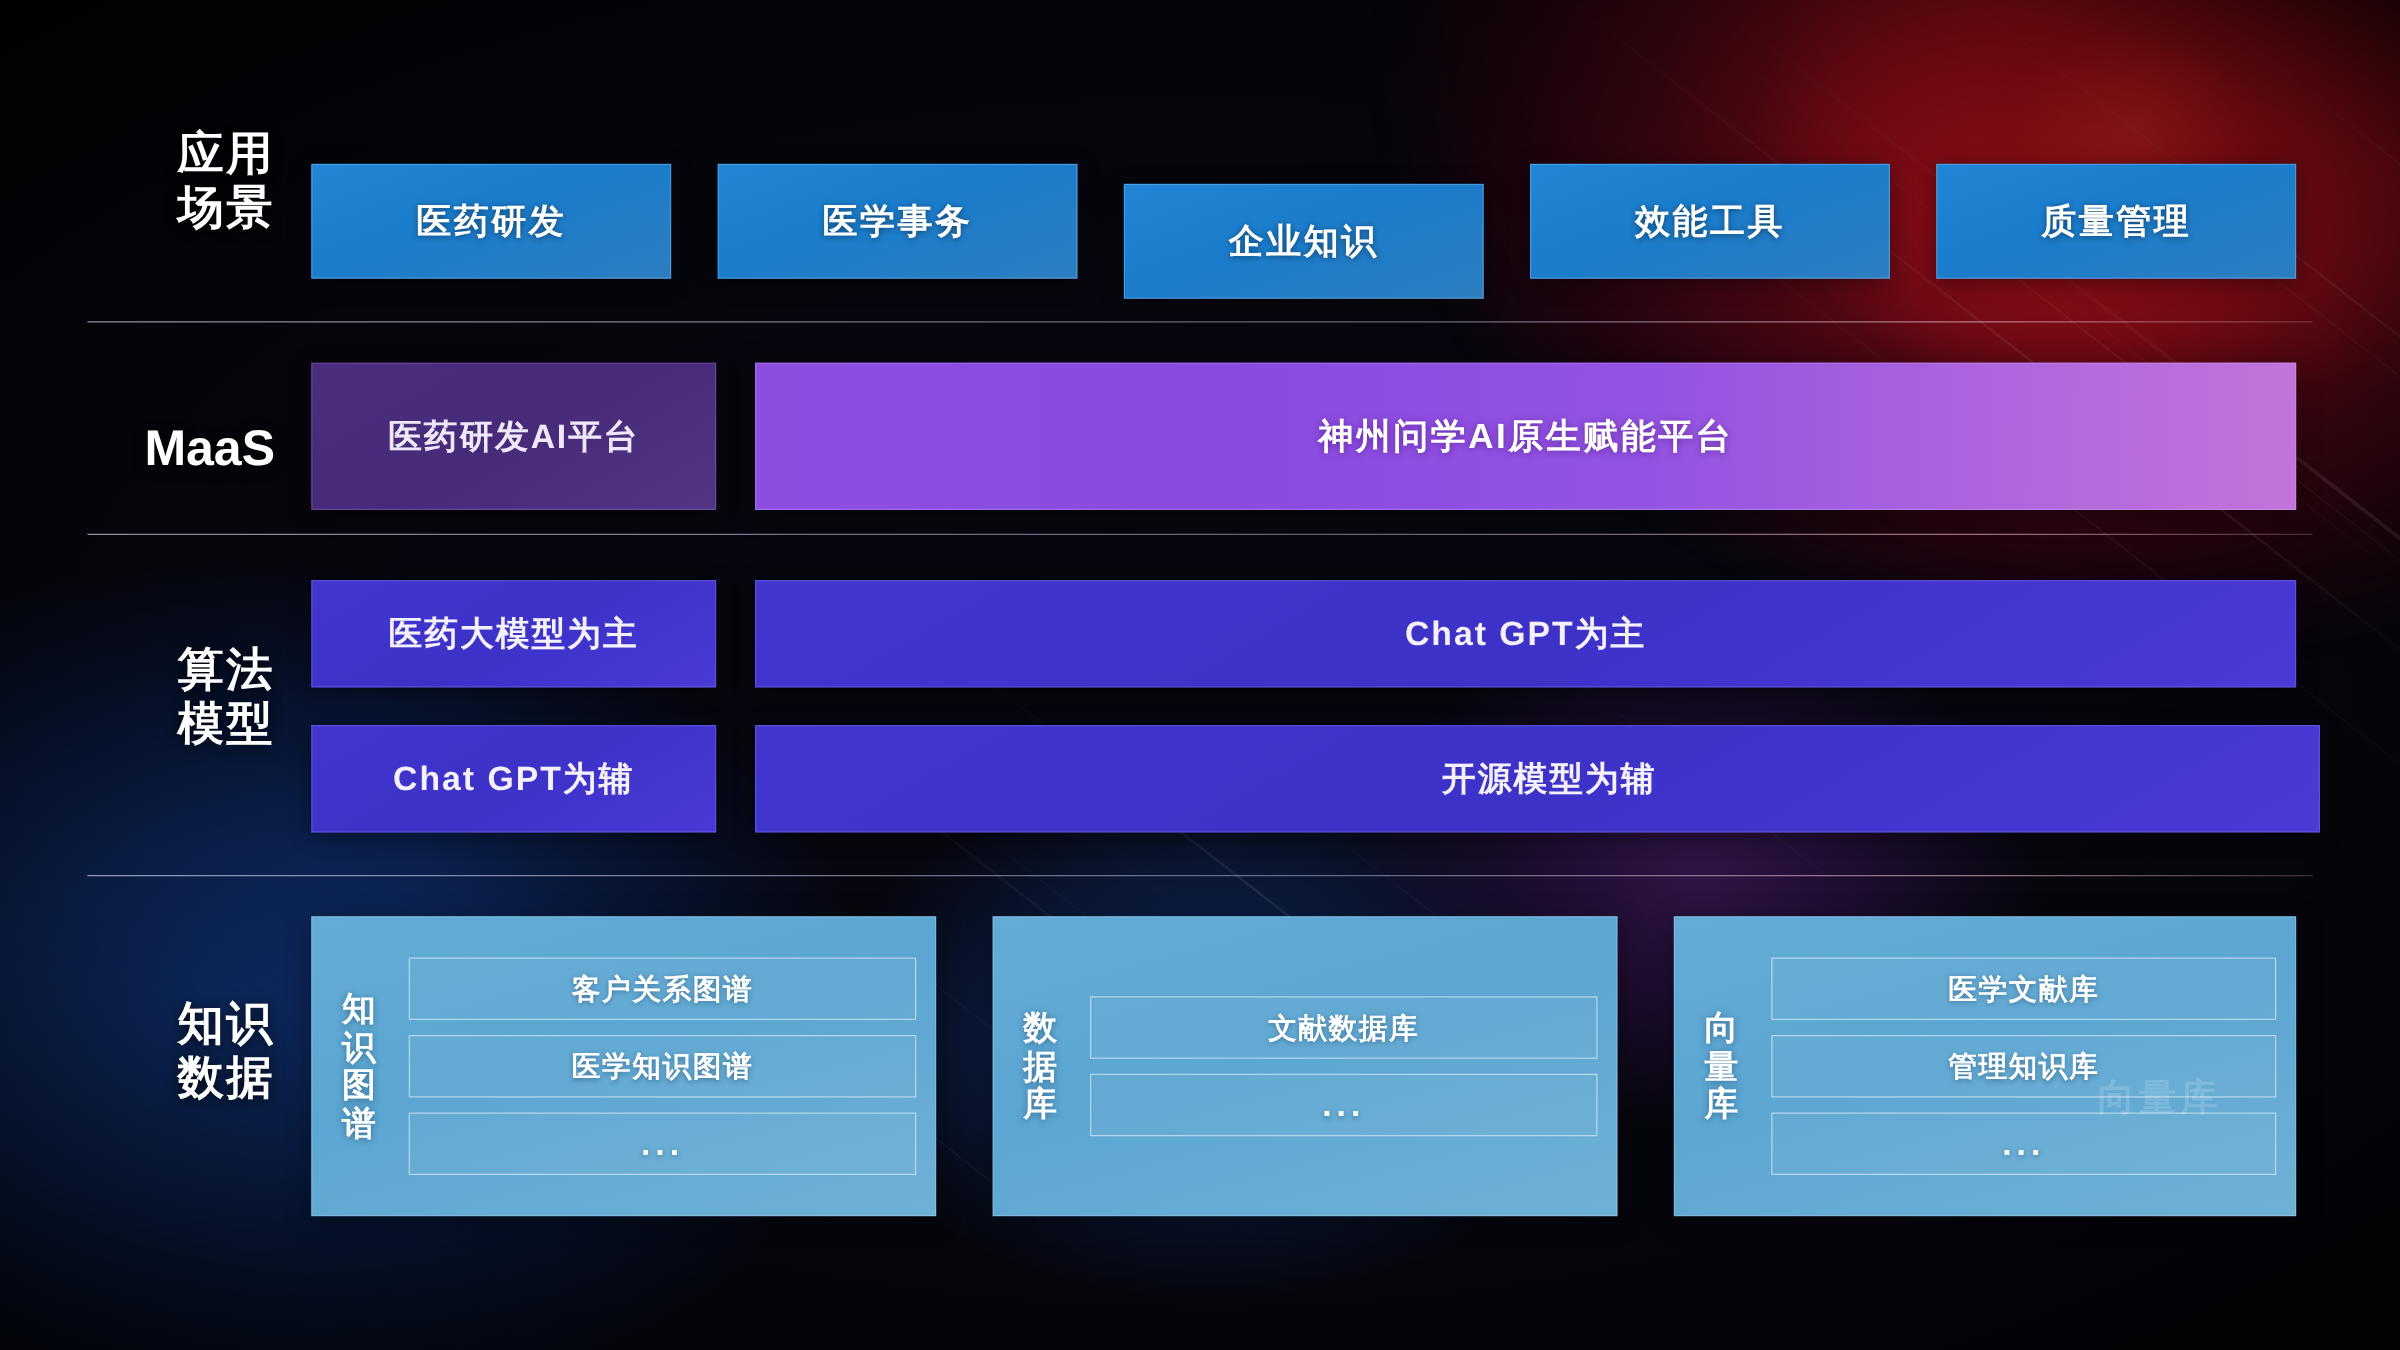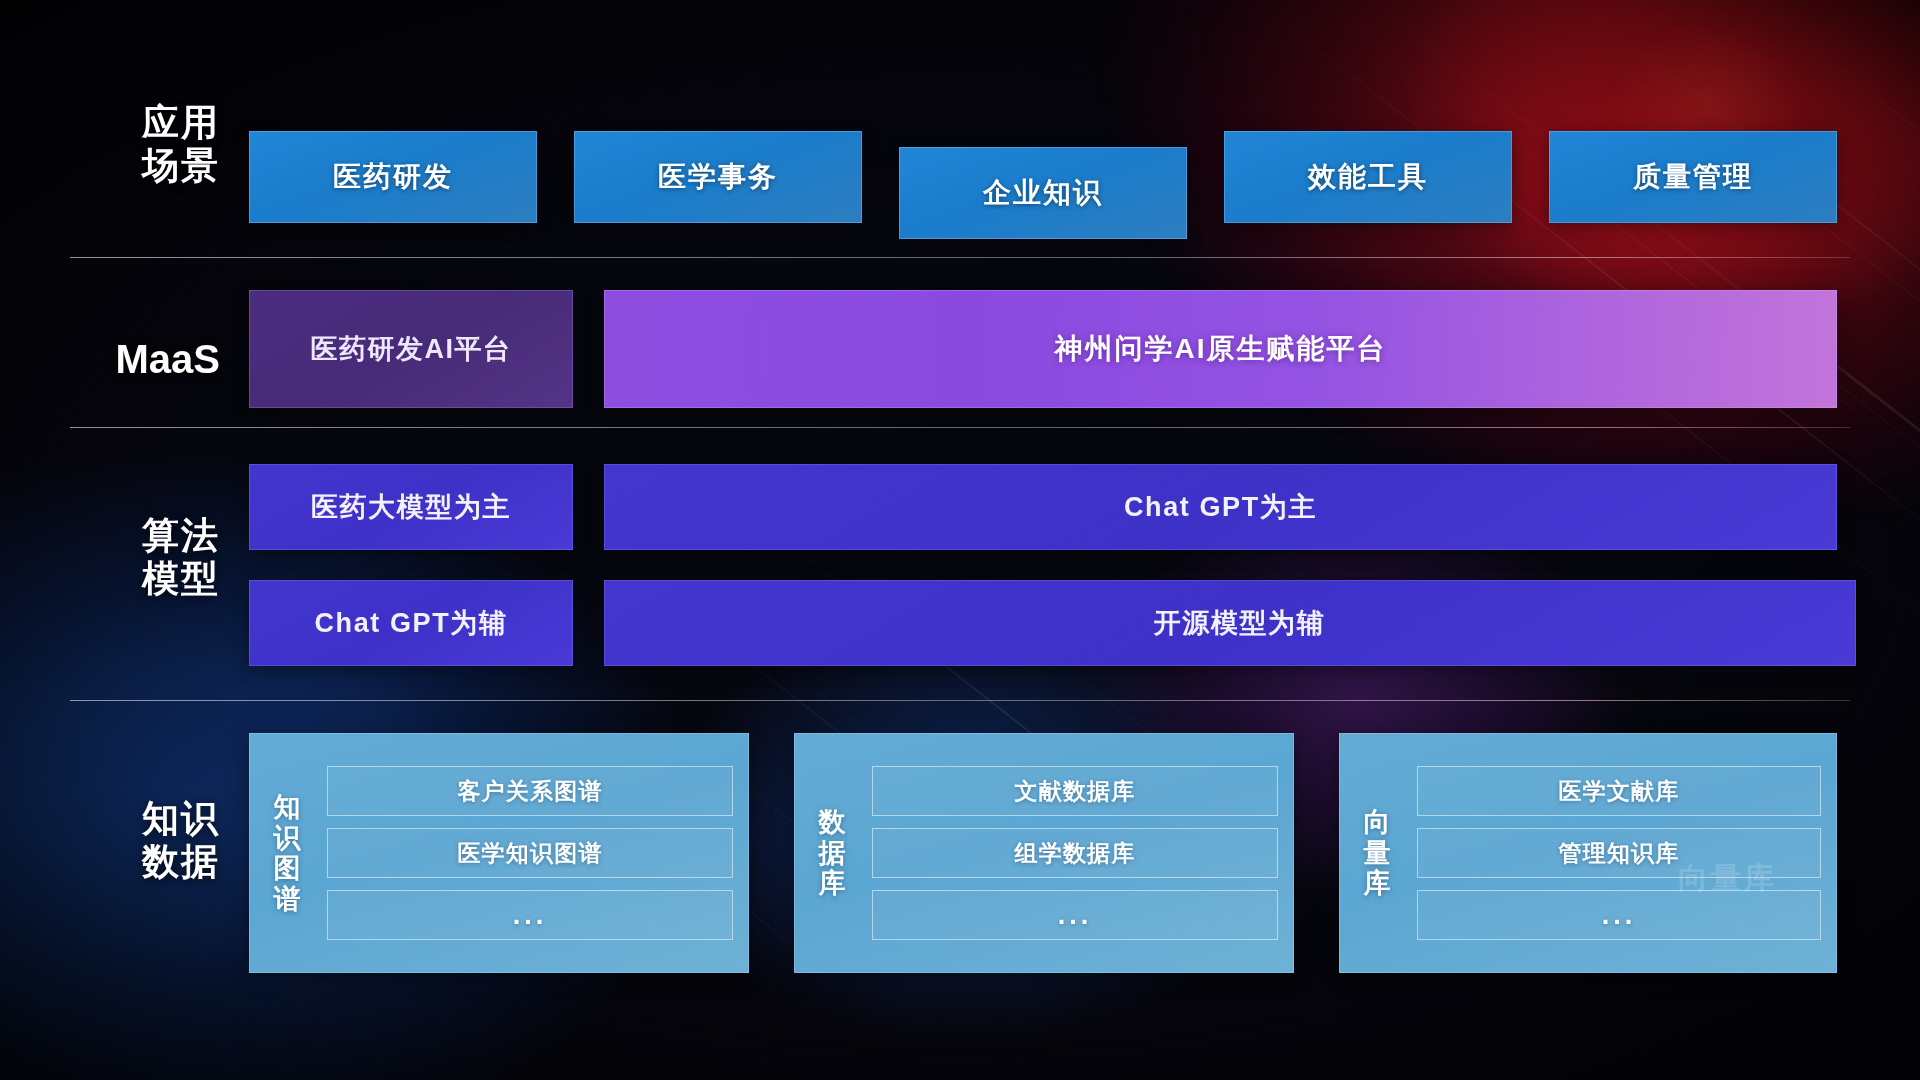--- a/index.html
+++ b/index.html
@@ -248,21 +248,20 @@
       </div>
 
       <div class="kgroup" style="left:794px;width:500px;top:733px;">
         <div class="ktitle">
           <div>数</div>
           <div>据</div>
           <div>库</div>
         </div>
         <div class="kitems">
           <div class="kitem">文献数据库</div>
-          <div class="kitem">组学数据库</div>
           <div class="kitem dots">...</div>
         </div>
       </div>
 
       <div class="kgroup" style="left:1339px;width:498px;top:733px;">
         <div class="ktitle">
           <div>向</div>
           <div>量</div>
           <div>库</div>
         </div>

